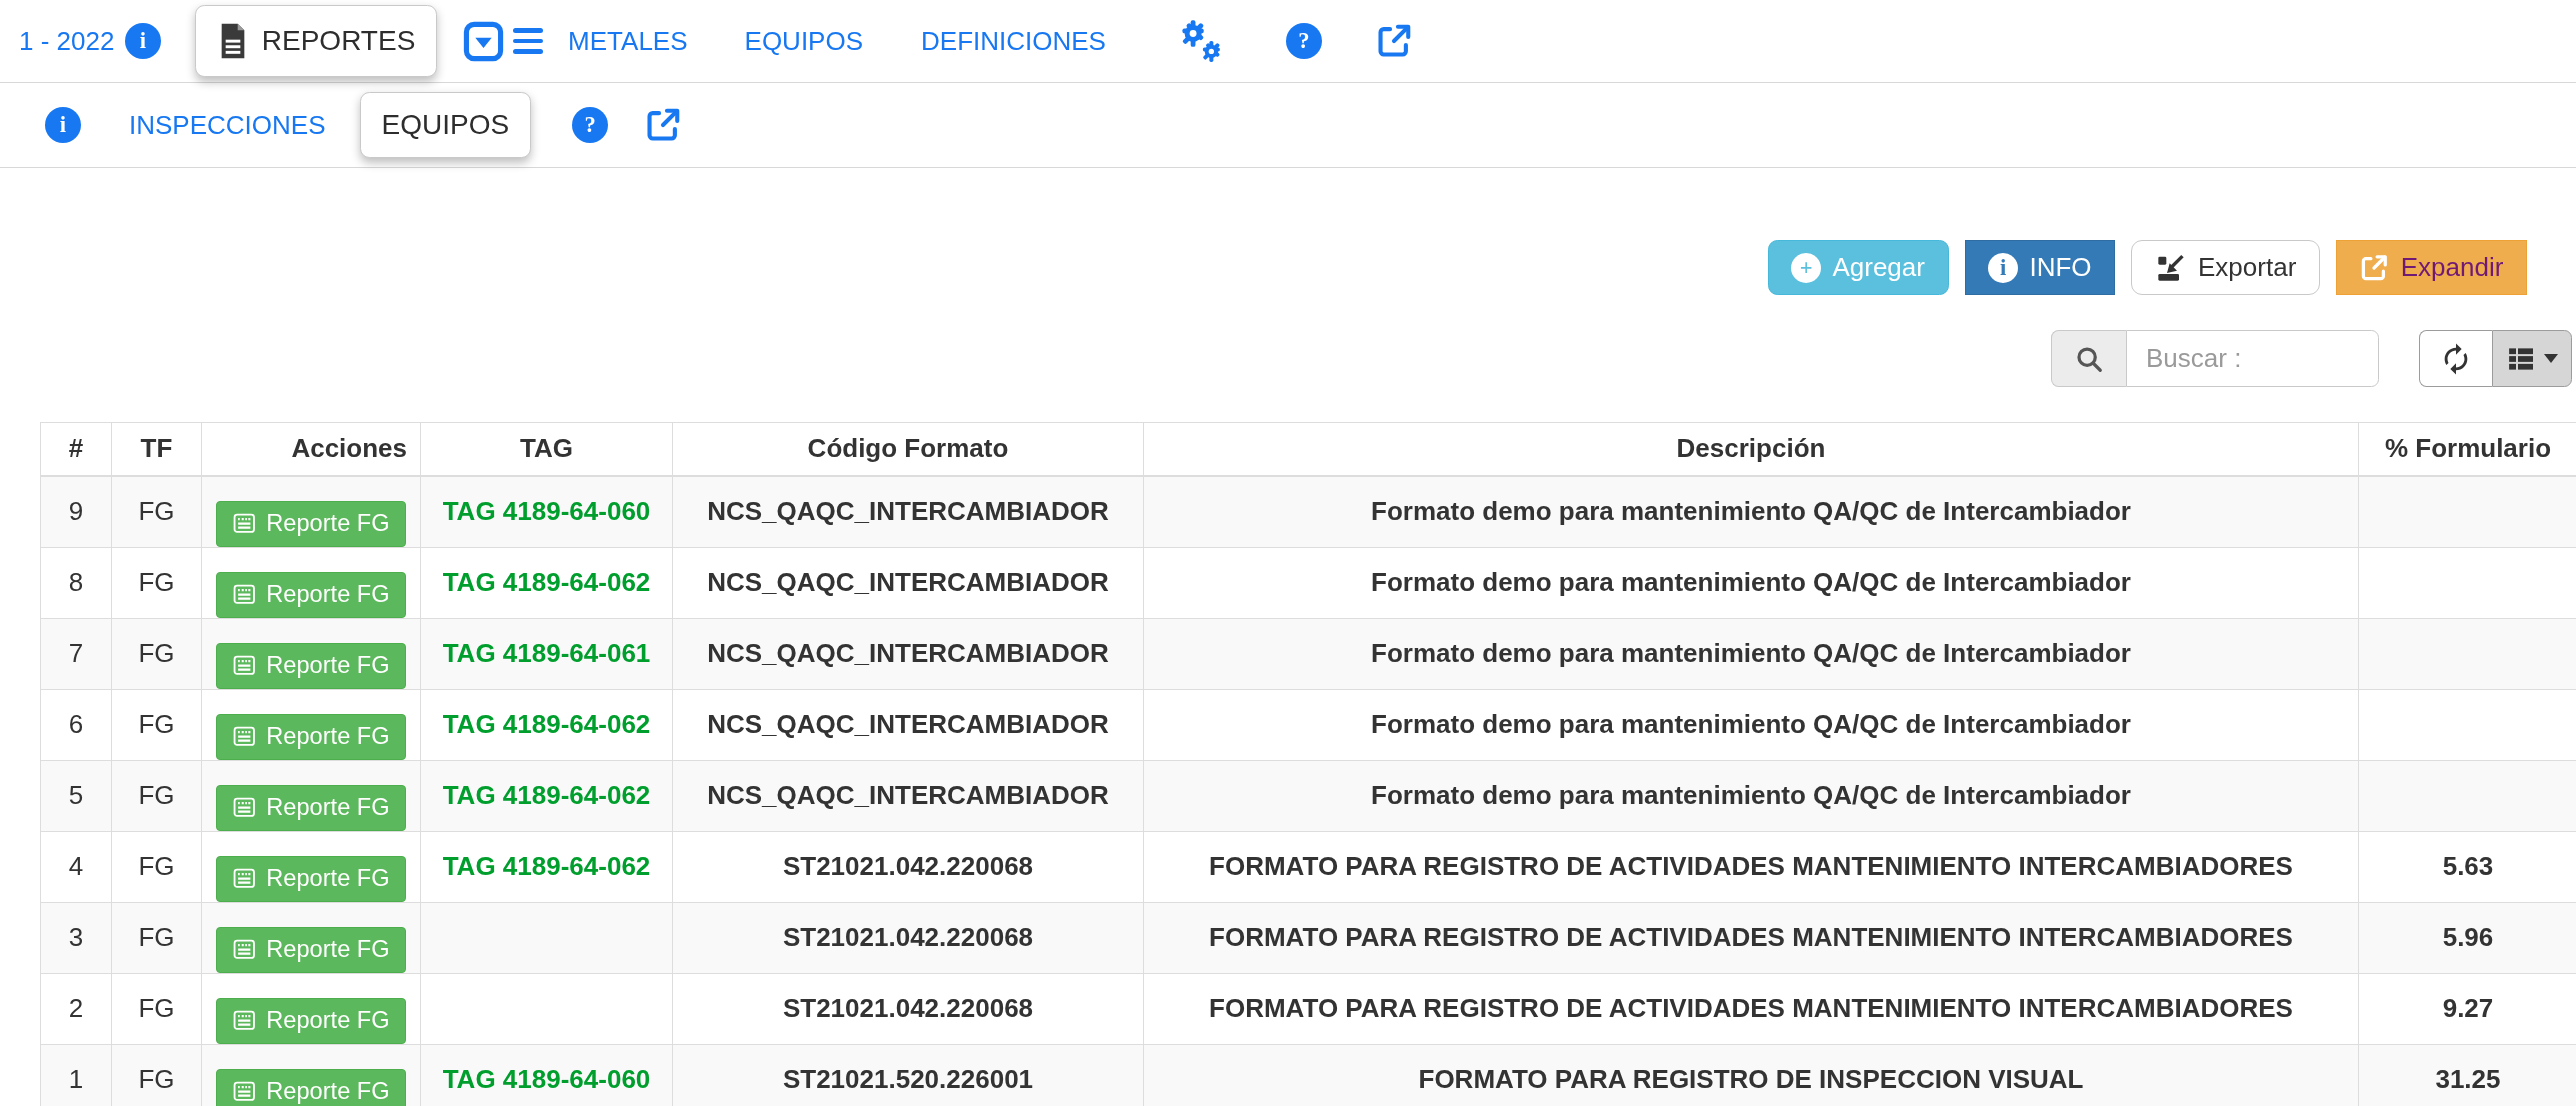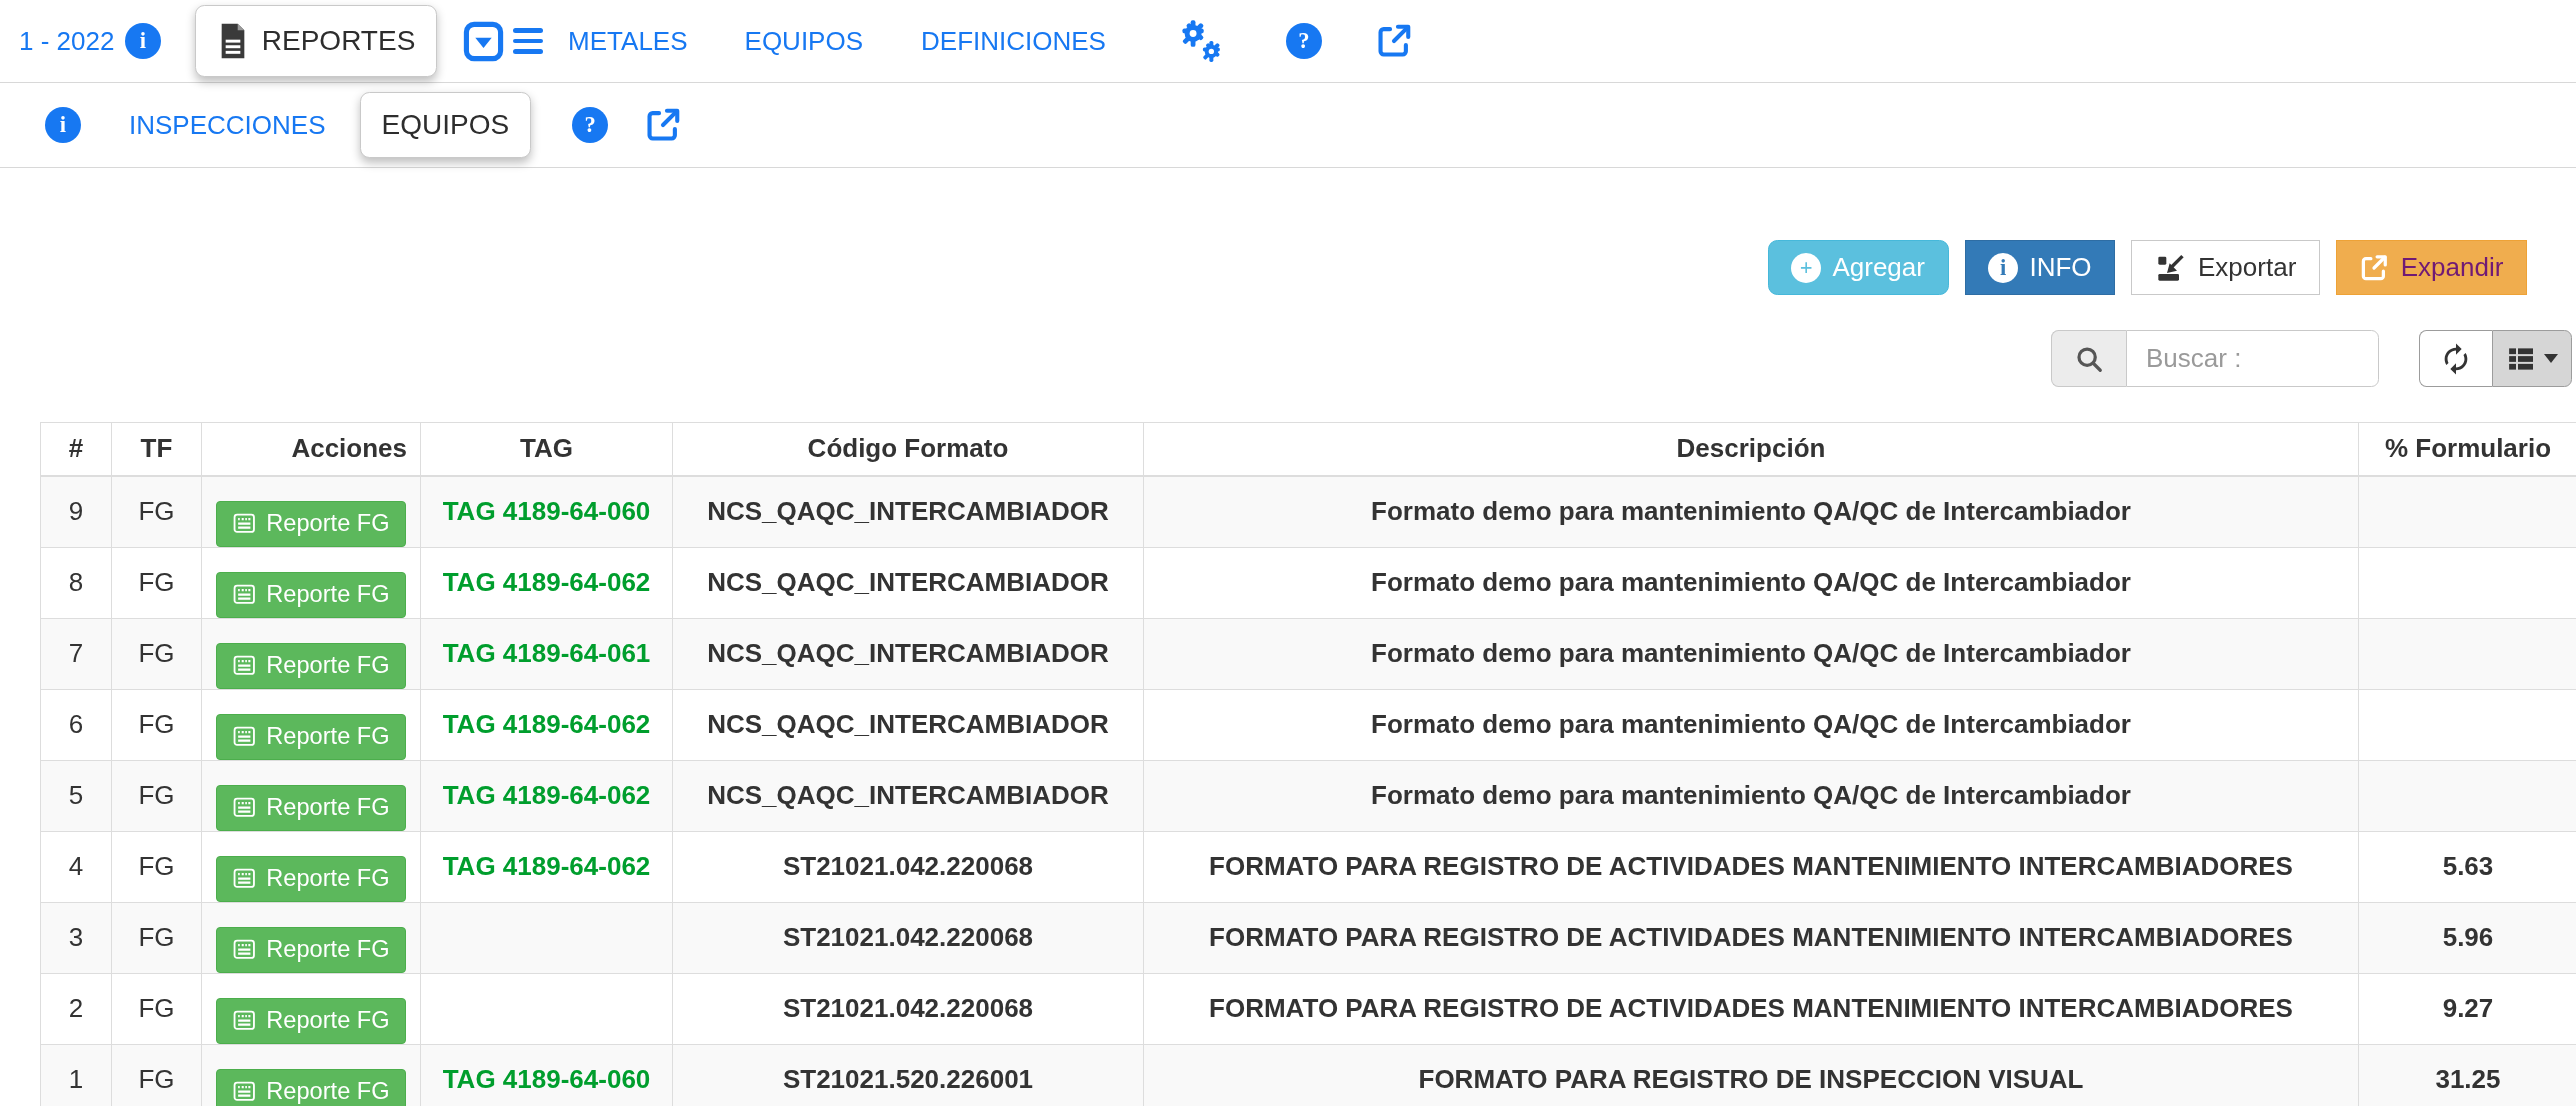--- a/index.html
+++ b/index.html
@@ -57,21 +57,21 @@
   }
   .tbtn .glyph-circle {
     width:30px; height:30px; border-radius:50%; background:#fff;
     display:inline-flex; align-items:center; justify-content:center;
     font-weight:bold; font-size:22.6px; font-family:"Liberation Serif", serif;
   }
   .btn-agregar { background:#5bc0de; border-color:#46b8da; color:#fff; border-radius:9.4px; }
   .btn-agregar .glyph-circle { color:#5bc0de; }
   .btn-info { background:#337ab7; border-color:#2e6da4; color:#fff; border-radius:0; }
   .btn-info .glyph-circle { color:#337ab7; }
-  .btn-exportar { background:#fff; border-color:#c9c9c9; color:#333; border-radius:0; }
+  .btn-exportar { background:#fff; border-color:#c9c9c9; color:#333; border-radius:11px; }
   .btn-expandir { background:#f0ad4e; border-color:#eea236; color:#701a75; border-radius:0; }
 
   
   .searchrow {
     margin-top:35px; display:flex; justify-content:flex-end; align-items:center; padding-right:4px;
   }
   .input-group { display:flex; height:57px; }
   .input-addon {
     width:75px; background:#ececec; border:0.9px solid #c9c9c9; border-right:none;
     border-radius:7.5px 0 0 7.5px; display:flex; align-items:center; justify-content:center;

